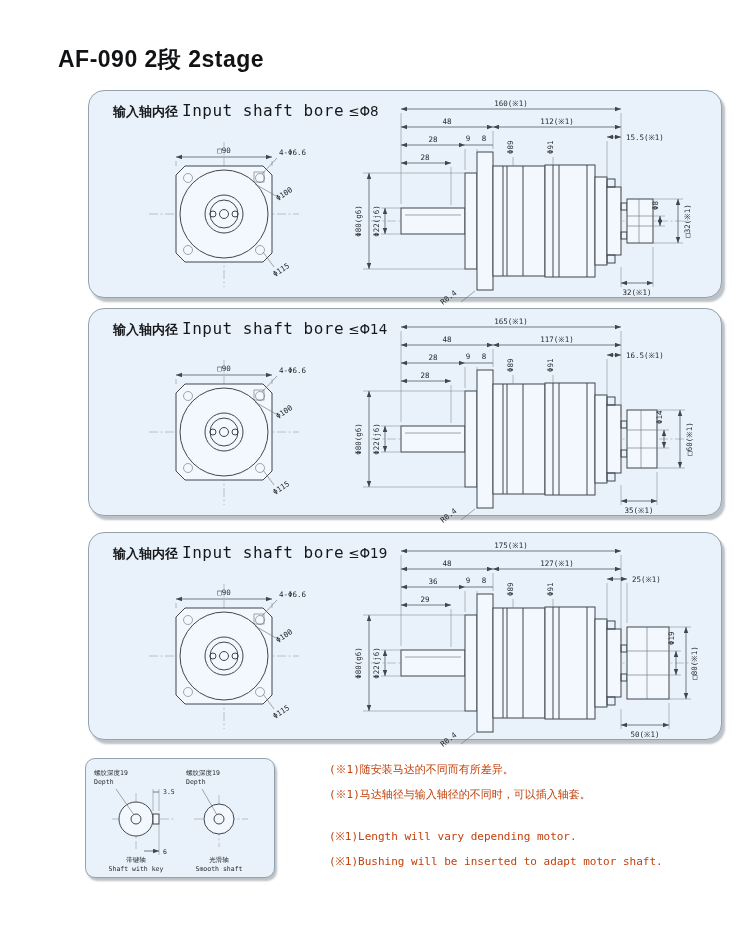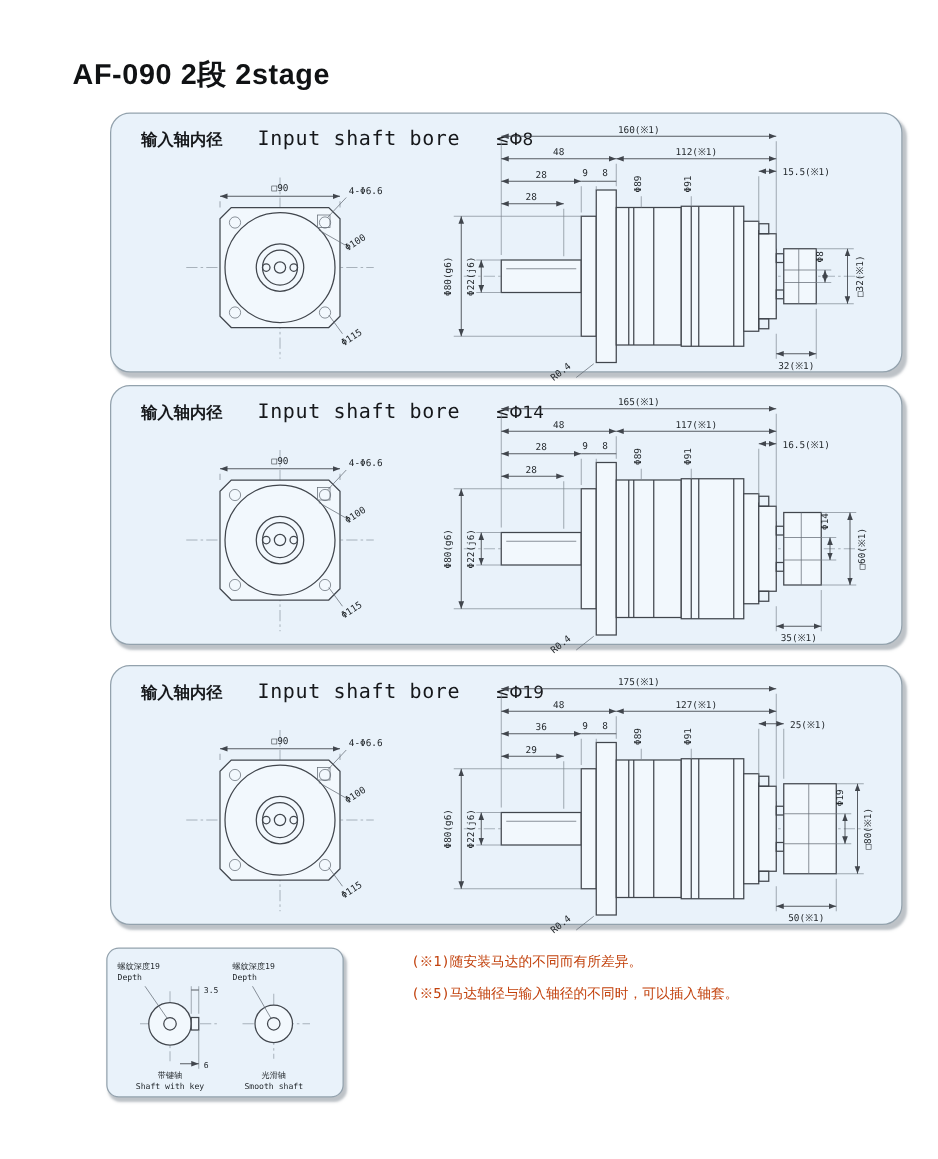--- a/index.html
+++ b/index.html
@@ -3,21 +3,21 @@
 <meta charset="utf-8">
 <style>
   html,body{margin:0;padding:0;}
   body{width:750px;height:927px;position:relative;background:#ffffff;font-family:"DejaVu Sans",sans-serif;}
   .page{position:absolute;inset:0;background:#fff;overflow:hidden;}
   h1.title{position:absolute;left:58px;top:44px;margin:0;font-family:"Liberation Sans",sans-serif;
            font-weight:bold;font-size:23px;color:#101214;letter-spacing:.5px;}
   .panel{position:absolute;left:88px;width:632px;height:206px;background:#e9f2fa;
          border:1px solid #93a2ad;border-radius:16px;box-shadow:3px 4px 2px rgba(124,134,144,.5);}
   .p1{top:90px}.p2{top:308px}.p3{top:532px}
-  .phead{position:absolute;left:24px;top:10px;display:flex;gap:28px;align-items:baseline;color:#16181b;white-space:nowrap;}
+  .phead{position:absolute;left:24px;top:10px;display:flex;gap:4px;align-items:baseline;color:#16181b;white-space:nowrap;}
   .phead .cn{font-weight:bold;font-size:13px;}
   .phead .en{font-family:"DejaVu Sans Mono",monospace;font-size:16px;letter-spacing:.5px;}
   .phead .bore{font-weight:normal;font-size:13.5px;}
   svg{position:absolute;overflow:visible;}
   svg.front{left:30px;top:26px;width:225px;height:185px;}
   svg.side{left:258px;top:0;width:352px;height:210px;}
   .ln{stroke:#41464d;stroke-width:1;fill:none;}
   .f{fill:#f2f8fd;}
   .tn{stroke:#666e77;stroke-width:.6;fill:none;}
   .xln{stroke:#7c848d;stroke-width:.55;}
@@ -410,16 +410,18 @@
       <line class="tn" x1="131" y1="56" x2="116" y2="30"></line>
       <text class="sm" x="100" y="16">螺纹深度19</text>
       <text class="sm" x="100" y="25">Depth</text>
       <text class="sm" x="133" y="103" text-anchor="middle">光滑轴</text>
       <text class="sm" x="133" y="112" text-anchor="middle">Smooth shaft</text>
     </svg>
   </section>
 
   <div class="notes">
     <p class="n1">(※1)随安装马达的不同而有所差异。</p>
-    <p class="n2">(※5)马达轴径与输入轴径的不同时，可以插入轴套。</p>
+    <p class="n2">(※1)马达轴径与输入轴径的不同时，可以插入轴套。</p>
+    <p class="n3">(※1)Length will vary depending motor.</p>
+    <p class="n4">(※1)Bushing will be inserted to adapt motor shaft.</p>
   </div>
 
 </div>
 
 </body></html>

